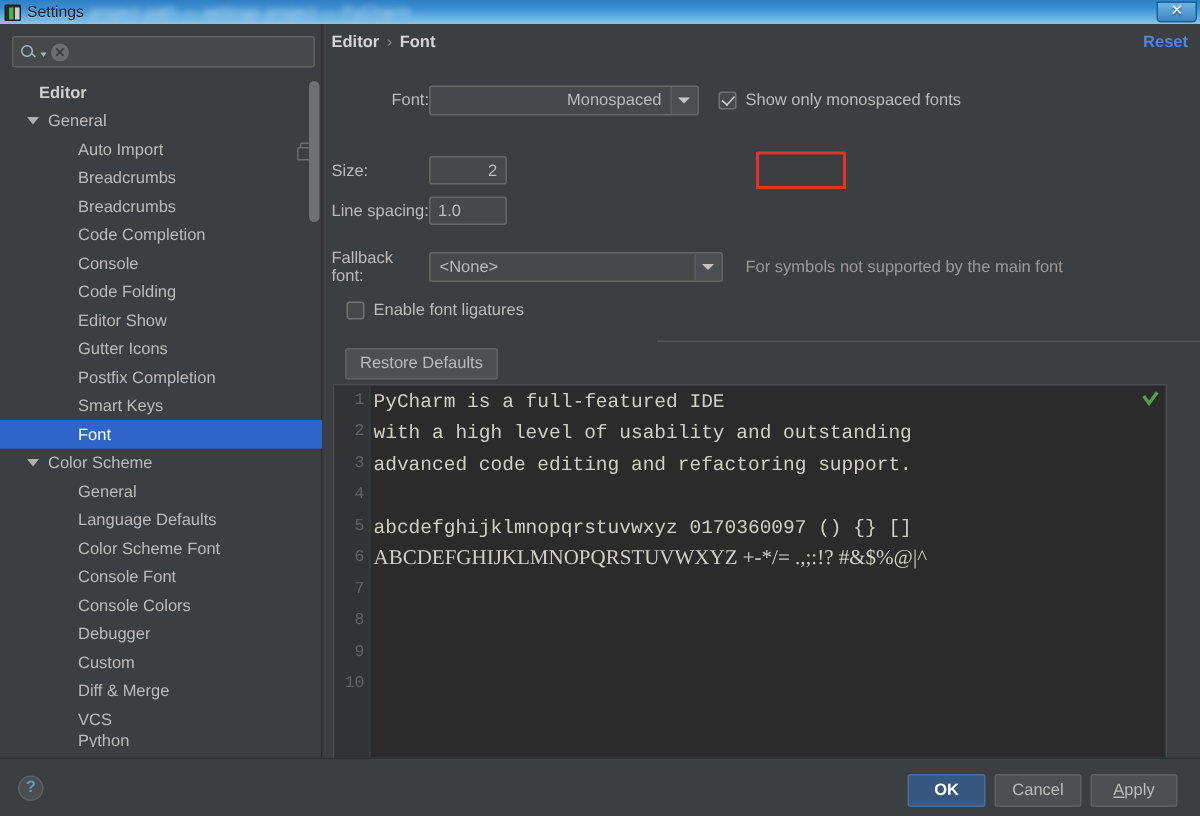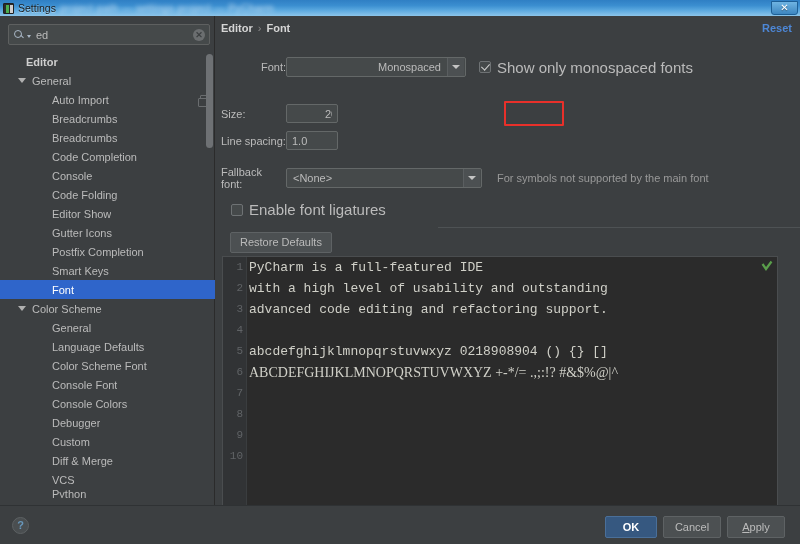--- a/index.html
+++ b/index.html
@@ -185,21 +185,21 @@
   .chk {
     width: 12px; height: 12px; flex: none;
     background: #45494a; border: 1px solid #6e7274; border-radius: 2px;
     position: relative; cursor: pointer; margin-right: 6px;
   }
   .chk.checked::after {
     content: ""; position: absolute; left: 3px; top: 0px;
     width: 4px; height: 7px; border: solid #cfcfcf;
     border-width: 0 1.6px 1.6px 0; transform: rotate(42deg);
   }
-  .chk-label { font-size: 15px; color: #bbbbbb; cursor: default; }
+  .chk-label { font-size: 11px; color: #bbbbbb; cursor: default; }
 
   .btn {
     background: #4c5052; border: 1px solid #5e6264; border-radius: 2px;
     color: #bbbbbb; font-size: 11px; height: 21px;
     padding: 0 9px; line-height: 19px; cursor: pointer;
     font-family: "Liberation Sans", sans-serif;
   }
 
   .hint { font-size: 11px; color: #999999; }
 
@@ -282,21 +282,20 @@
   <div id="close-btn">✕</div>
 </div>
 
 <div id="dialog">
 
   <div id="left-pane">
 
     <div id="search-wrap">
       <span class="mag-icon"></span>
       <span class="mini-caret"></span>
-      <input id="search-input" type="text" value="ed" style="">
       <span id="clear-btn">✕</span>
     </div>
 
     <div id="tree">
       <div class="tree-row lvl0">
           <span class="label">Editor</span>
         </div>
         <div class="tree-row lvl1">
           <span class="twisty"></span>
           <span class="label">General</span>
@@ -438,21 +437,21 @@
         <div class="gutter-num">7</div>
         <div class="gutter-num">8</div>
         <div class="gutter-num">9</div>
         <div class="gutter-num">10</div>
       </div>
     <div id="code">
         <div class="code-line">PyCharm is a full-featured IDE</div>
         <div class="code-line">with a high level of usability and outstanding</div>
         <div class="code-line">advanced code editing and refactoring support.</div>
         <div class="code-line"></div>
-        <div class="code-line">abcdefghijklmnopqrstuvwxyz 0218908904 () {} []</div>
+        <div class="code-line">abcdefghijklmnopqrstuvwxyz 0170360097 () {} []</div>
         <div class="code-line serif">ABCDEFGHIJKLMNOPQRSTUVWXYZ +-*/= .,;:!? #&amp;$%@|^</div>
         <div class="code-line"></div>
         <div class="code-line"></div>
         <div class="code-line"></div>
         <div class="code-line"></div>
       </div>
     <svg id="preview-check" viewBox="0 0 12 12">
       <path d="M1.5 4 L5 9 L10.5 1.5" stroke="#5a9e4b" stroke-width="2.2" fill="none"></path>
     </svg>
   </div>

